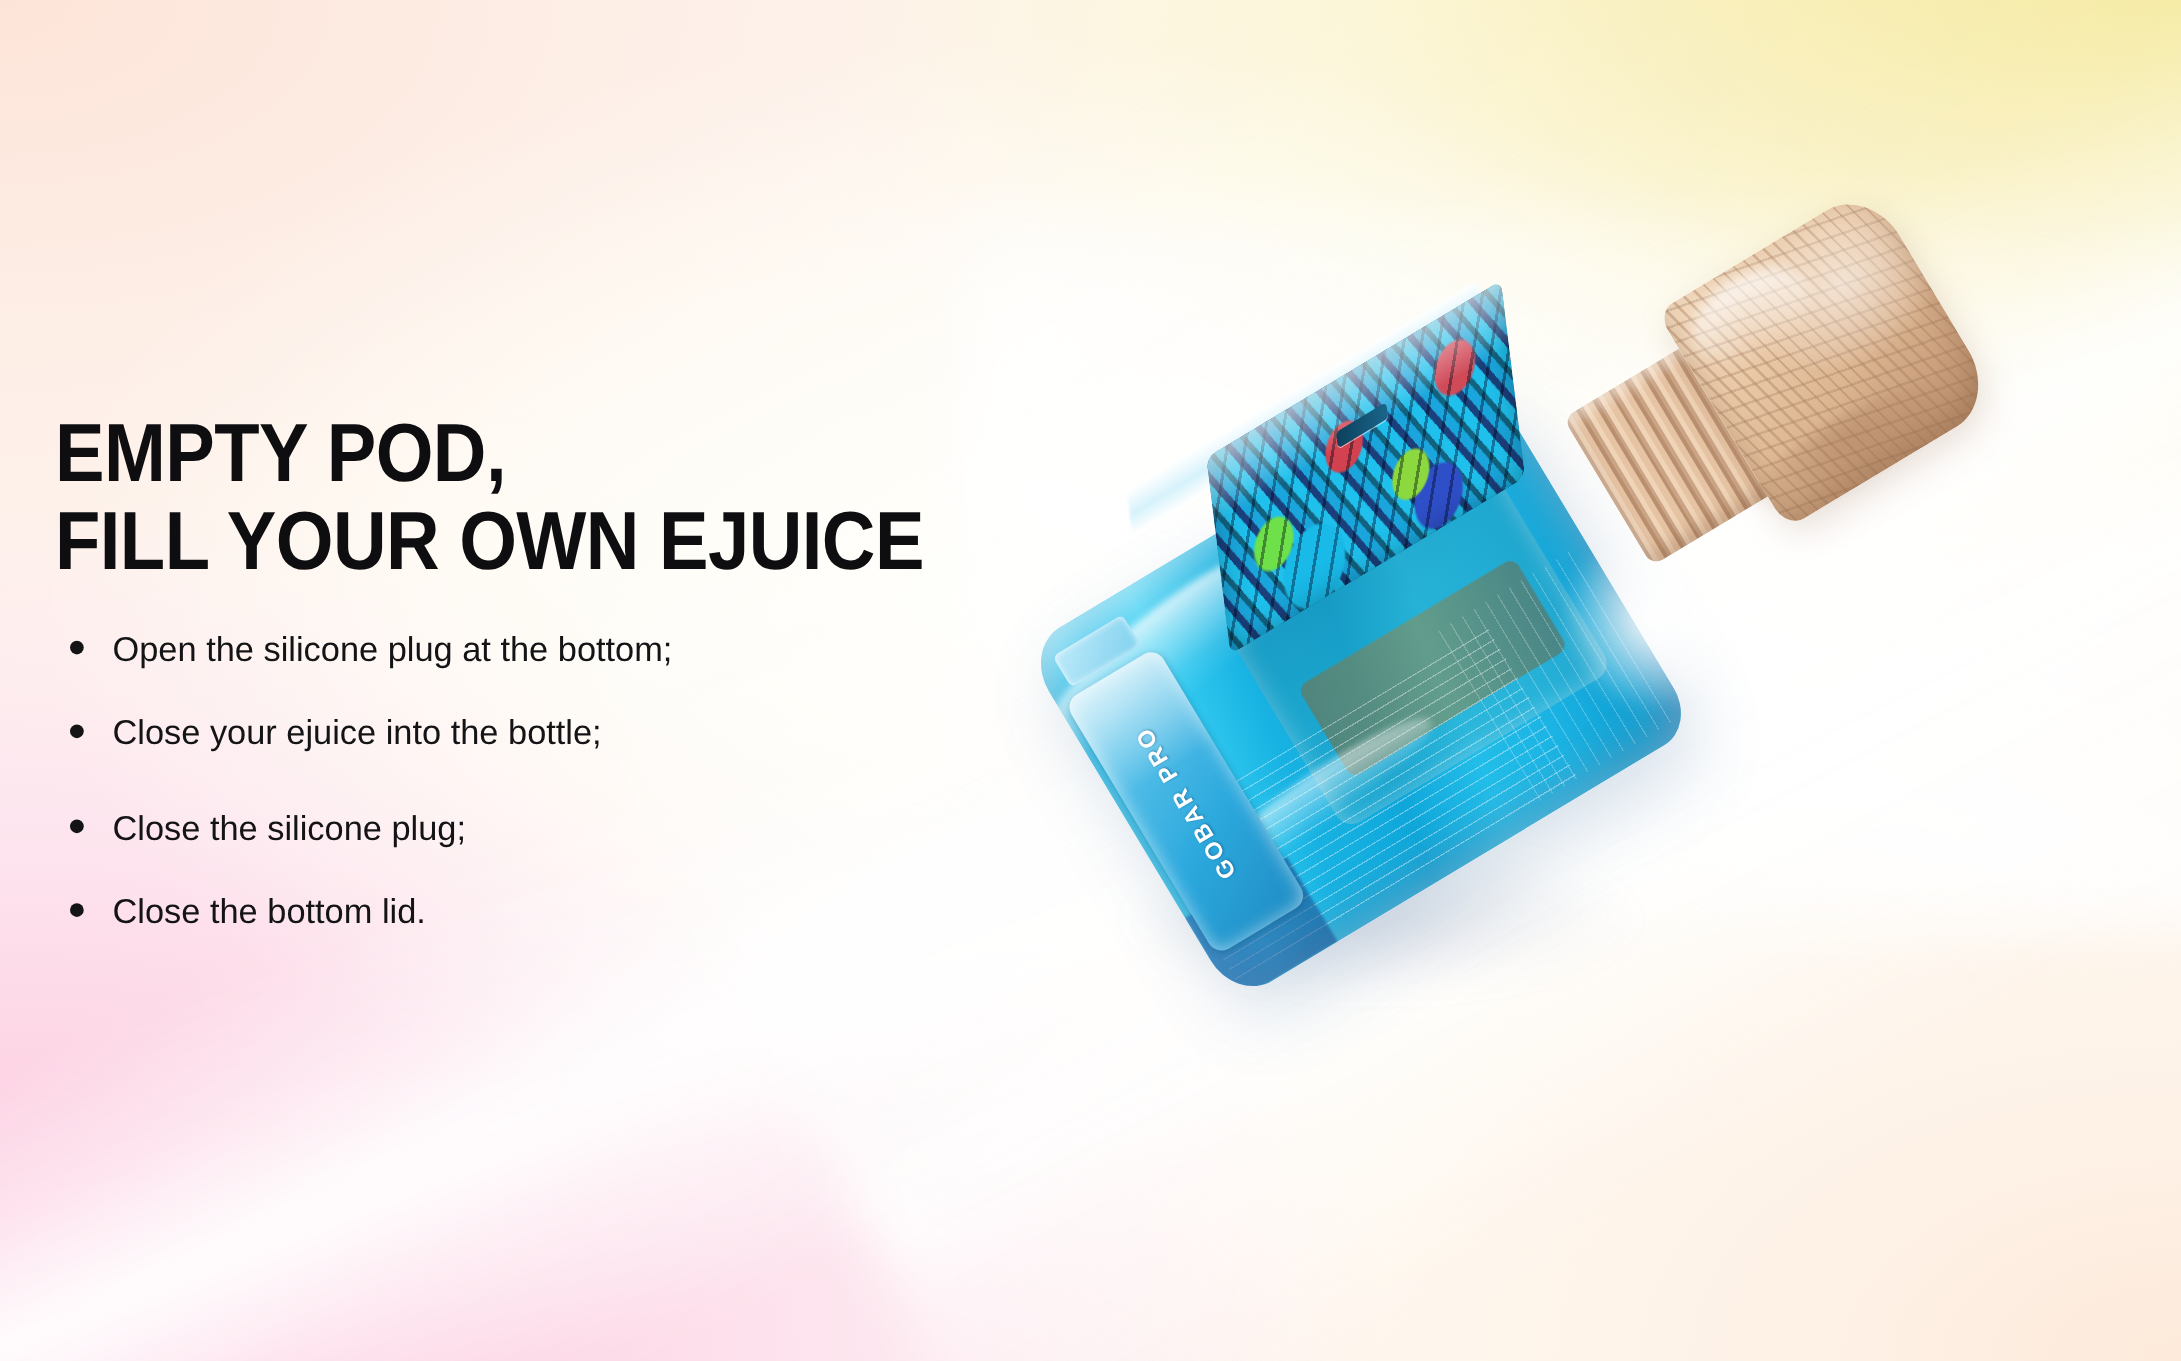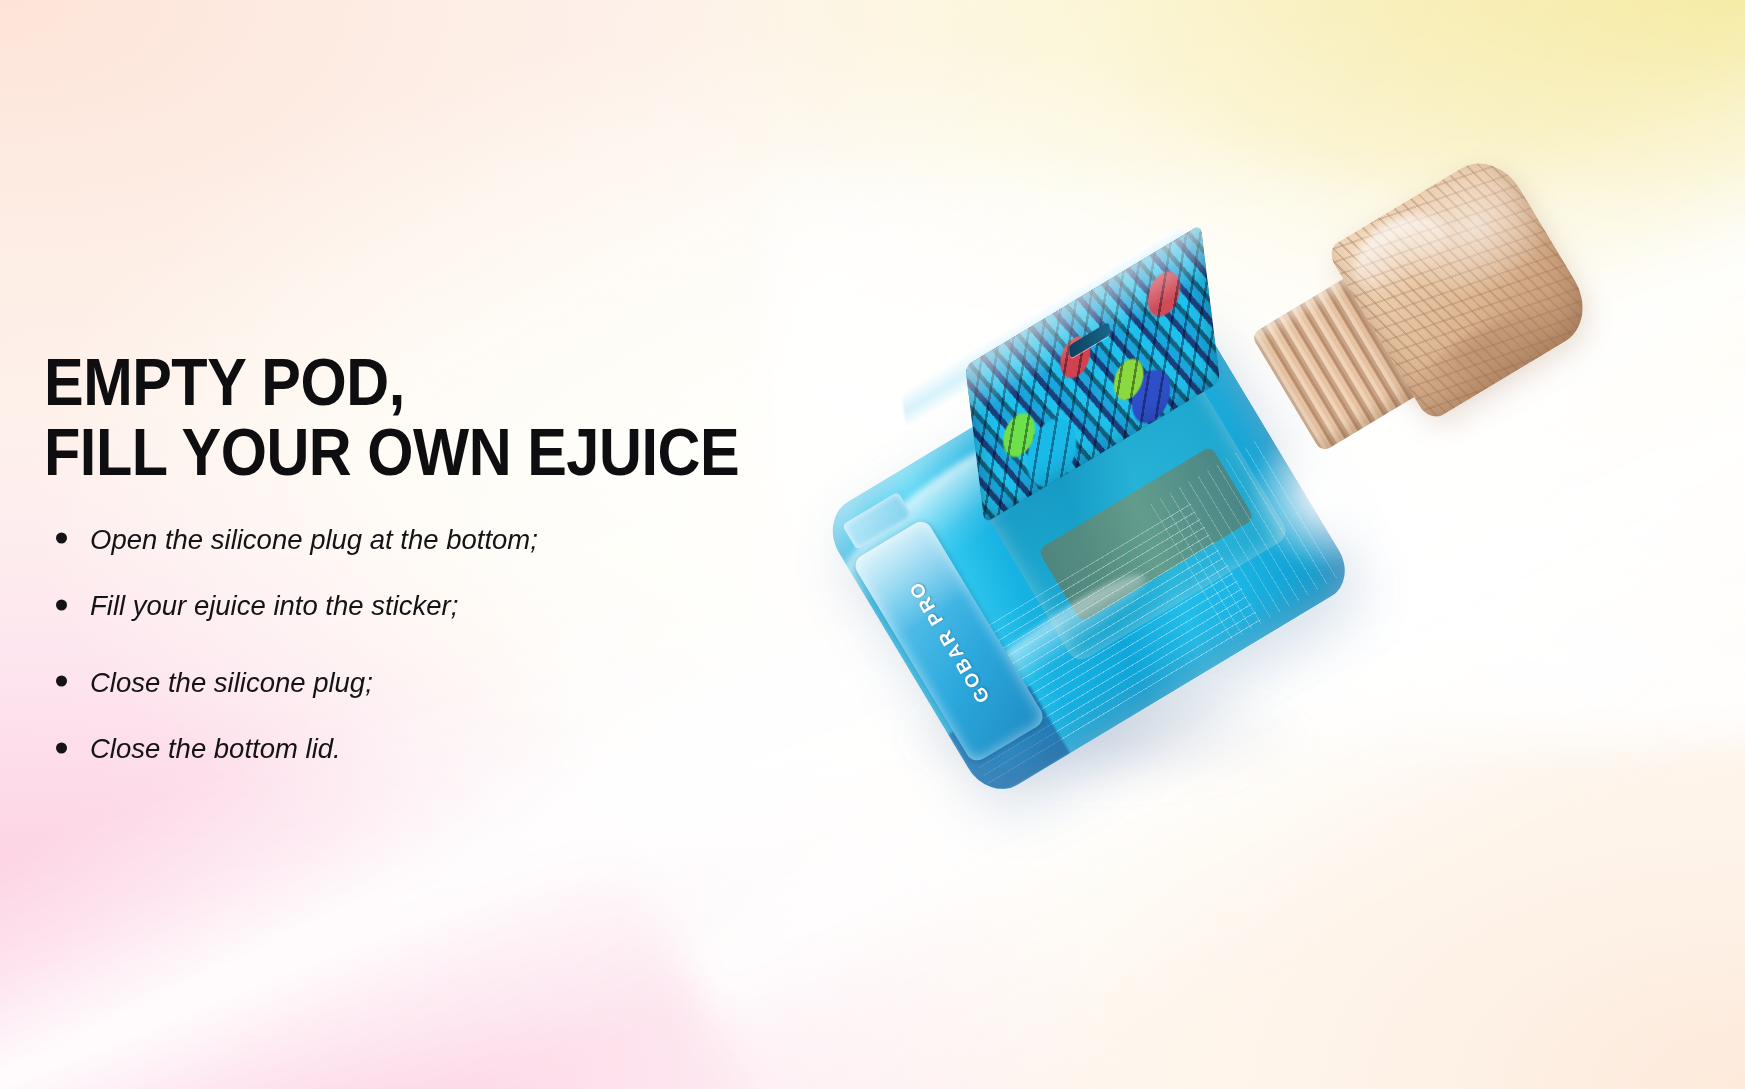--- a/index.html
+++ b/index.html
@@ -63,37 +63,37 @@
     filter:blur(9px);
   }
   
   .wedge{
     position:absolute;right:-6%;top:16%;width:62%;height:52%;
     background:linear-gradient(200deg, rgba(255,255,255,0) 0%, rgba(255,255,255,.55) 40%, rgba(255,255,255,.92) 62%, rgba(255,255,255,.35) 86%, rgba(255,255,255,0) 100%);
     filter:blur(24px);
   }
 
   
-  .copy{position:absolute;left:44px;top:348px;width:880px;}
+  .copy{position:absolute;left:44px;top:328px;width:880px;}
 
   .headline{
     margin:0;
     color:#0e0e10;
     font-family:"Liberation Sans", sans-serif;
     font-weight:700;
     font-size:66px;
     line-height:1.06;
     letter-spacing:-0.5px;
     transform:scaleX(.90);
     transform-origin:left center;
     white-space:nowrap;
   }
   .headline .hl-line{display:block;}
 
-  .bullets{list-style:none;margin:36px 0 0 0;padding:0;font-style:italic;}
+  .bullets{list-style:none;margin:36px 0 0 0;padding:0;}
   .bullets li{
     position:relative;
     padding-left:46px;
     color:#141416;
     font-size:27.5px;
     line-height:1.18;
     margin-bottom:34px;
     white-space:nowrap;
   }
   .bullets li:nth-child(2){margin-bottom:44px;}
@@ -325,21 +325,21 @@
       <span class="hl-line">FILL YOUR OWN EJUICE</span>
     </h1>
 
     <ul class="bullets">
       <li>
         <span class="dot"></span>
         <span>Open the silicone plug at the bottom;</span>
       </li>
       <li>
         <span class="dot"></span>
-        <span>Fill your ejuice into the sticker;</span>
+        <span>Close your ejuice into the bottle;</span>
       </li>
       <li>
         <span class="dot"></span>
         <span>Close the silicone plug;</span>
       </li>
       <li>
         <span class="dot"></span>
         <span>Close the bottom lid.</span>
       </li>
     </ul>

